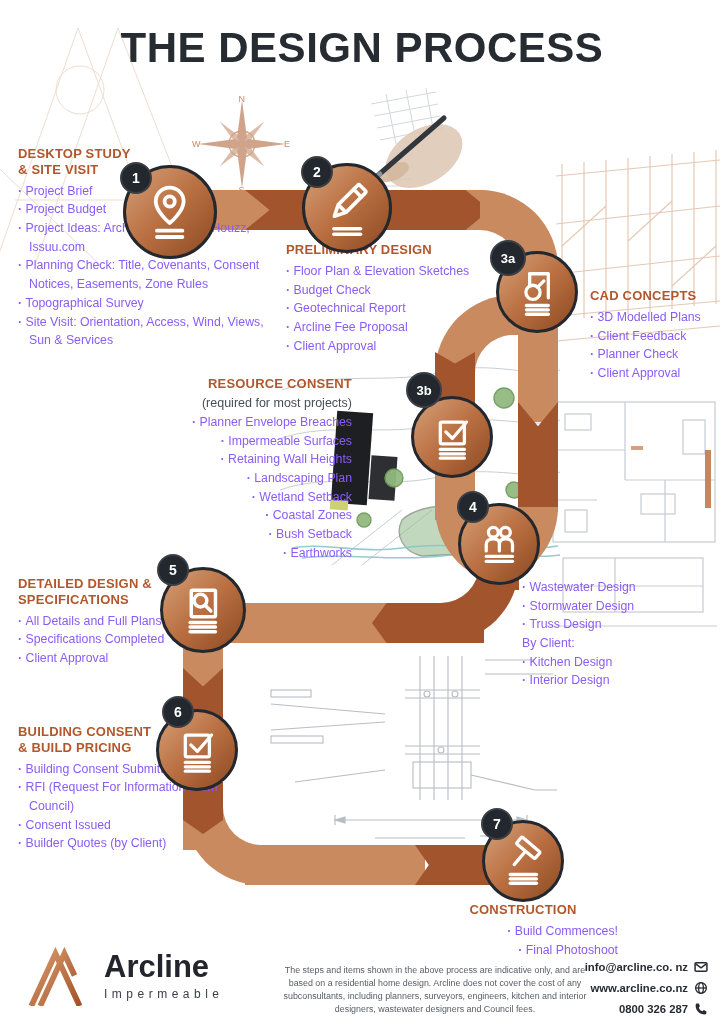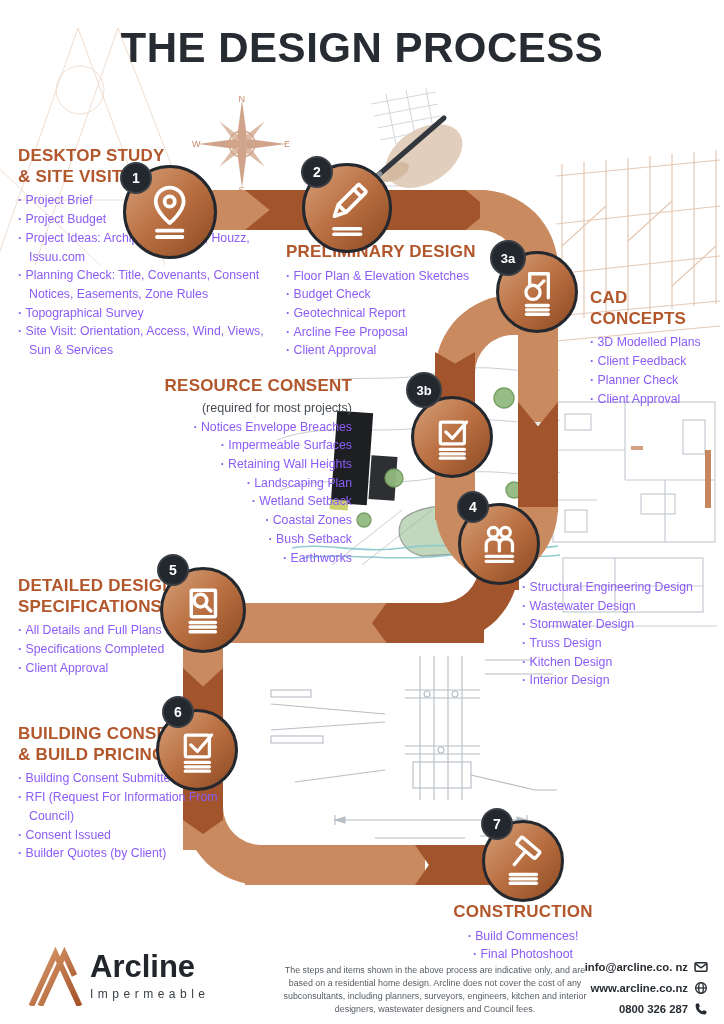--- a/index.html
+++ b/index.html
@@ -27,32 +27,32 @@
   
   .node{position:absolute;z-index:5;border-radius:50%;border:3px solid #23272e;
         background:linear-gradient(135deg,#d6a078 0%,#b96f41 50%,#8d4a23 100%);
         display:flex;align-items:center;justify-content:center;box-sizing:border-box;}
   .node svg{width:72%;height:72%;}
   .badge{position:absolute;z-index:6;background:#23272e;color:#ffffff;border-radius:50%;
          display:flex;align-items:center;justify-content:center;font-weight:bold;
          font-size:14px;border:2px solid #3a3f46;box-sizing:border-box;}
   
   .step-text{position:absolute;z-index:4;}
-  .step-heading{color:#b2572c;font-weight:bold;font-size:17px;line-height:1.22;
+  .step-heading{color:#b2572c;font-weight:bold;font-size:13px;line-height:1.22;
                 white-space:pre-line;letter-spacing:.2px;margin:0 0 4px 0;}
   .step-sub{color:#474e55;font-size:12.5px;margin:0 0 3px 0;}
   ul.items{list-style:none;margin:2px 0 0 0;padding:0;font-size:12.3px;color:#8b5cf6;line-height:1.52;}
   ul.items li{padding-left:11px;text-indent:-11px;}
   ul.items li.bullet::before{content:"·  ";font-weight:bold;}
   ul.items li.nobullet{padding-left:0;text-indent:0;}
   .align-right ul.items li{padding-left:0;text-indent:0;}
   .align-right ul.items li.bullet::before{content:"· ";}
   .align-right{text-align:right;}
   .align-center{text-align:center;}
-  .align-center ul.items li{padding-left:0;text-indent:0;}
+  .align-center ul.items li{padding-left:0;text-indent:0;text-align:right;}
   
   .decor{position:absolute;z-index:1;}
   
   .footer-logo{position:absolute;left:26px;top:946px;display:flex;align-items:center;z-index:4;}
   .brand-name{font-size:31px;font-weight:bold;color:#22262c;line-height:1;}
   .brand-sub{font-size:12px;color:#3a4047;letter-spacing:4.5px;margin-top:5px;}
   .disclaimer{position:absolute;left:278px;top:964px;width:314px;text-align:center;z-index:4;
               font-size:8.9px;color:#565d64;line-height:1.45;}
   .contact{position:absolute;right:16px;top:956px;z-index:4;font-size:11.3px;color:#272c33;font-weight:bold;}
   .contact-line{display:flex;justify-content:flex-end;align-items:center;gap:6px;height:21px;}
@@ -328,37 +328,37 @@
       <li class="bullet">Client Feedback</li>
       <li class="bullet">Planner Check</li>
       <li class="bullet">Client Approval</li>
     </ul>
   </div>
 
   <div class="step-text align-right" style="left:108px;top:376px;width:244px;">
     <div class="step-heading">RESOURCE CONSENT</div>
     <div class="step-sub">(required for most projects)</div>
     <ul class="items">
-      <li class="bullet">Notices Envelope Breaches</li>
+      <li class="bullet">Planner Envelope Breaches</li>
       <li class="bullet">Impermeable Surfaces</li>
       <li class="bullet">Retaining Wall Heights</li>
       <li class="bullet">Landscaping Plan</li>
       <li class="bullet">Wetland Setback</li>
       <li class="bullet">Coastal Zones</li>
       <li class="bullet">Bush Setback</li>
       <li class="bullet">Earthworks</li>
     </ul>
   </div>
 
   <div class="step-text" style="left:522px;top:576px;width:200px;">
     <ul class="items">
-      <li class="bullet">Structural Engineering Design</li>
       <li class="bullet">Wastewater Design</li>
       <li class="bullet">Stormwater Design</li>
       <li class="bullet">Truss Design</li>
+      <li class="nobullet">By Client:</li>
       <li class="bullet">Kitchen Design</li>
       <li class="bullet">Interior Design</li>
     </ul>
   </div>
 
   <div class="step-text" style="left:18px;top:576px;width:212px;">
     <div class="step-heading">DETAILED DESIGN &amp;
 SPECIFICATIONS</div>
     <ul class="items">
       <li class="bullet">All Details and Full Plans Completed</li>
@@ -393,21 +393,21 @@
           <stop offset="0" stop-color="#d89a6c"></stop>
             <stop offset="1" stop-color="#a5542a"></stop>
         </linearGradient>
       </defs>
       <g fill="none" stroke="url(#cg1)" stroke-width="9" stroke-linecap="square">
         <path d="M10 90 L46 12 L82 90"></path>
         <path d="M24 90 L60 12 L74 42"></path>
         <path d="M20 68 L72 68"></path>
       </g>
     </svg>
-    <div style="">
+    <div style="margin-left:14px;">
       <div class="brand-name">Arcline</div>
       <div class="brand-sub">Impermeable</div>
     </div>
   </div>
 
   <div class="disclaimer">The steps and items shown in the above process are indicative only, and are based on a residential home design. Arcline does not cover the cost of any subconsultants, including planners, surveyors, engineers, kitchen and interior designers, wastewater designers and Council fees.</div>
 
   <div class="contact">
     <div class="contact-line">
       <span>info@arcline.co. nz</span>

